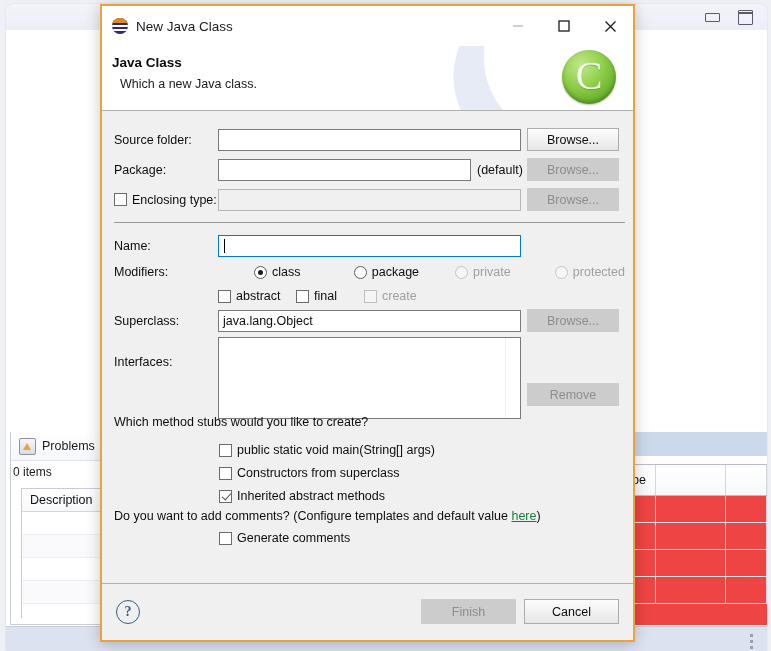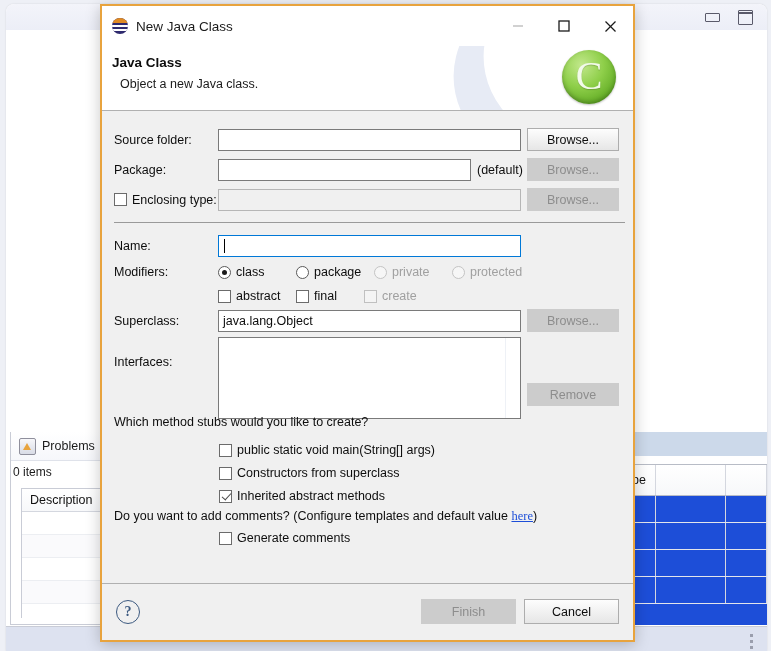--- a/index.html
+++ b/index.html
@@ -103,21 +103,21 @@
     display:flex; align-items:center;
     font-size: 12.5px; color:#111;
     padding-left: 8px;
   }
   .pt-row { height: 22px; border-bottom: 1px solid #eceef2; }
   .pt-row:nth-child(odd){ background:#fafafc; }
 
   
   .right-table {
     position:absolute; left: 622px; right: 0px; top: 460px; bottom: 26px;
-    background:#1d4ed8;
+    background:#ef4444;
     border-top: 1px solid #b8bcc6;
   }
   .rt-headrow{
     height: 30px;
     background: linear-gradient(#ffffff,#f7f8fa);
     display:flex;
     border-bottom: 1px solid #b8bcc6;
   }
   .rt-cell{
     border-right: 1px solid #d4d7df;
@@ -341,21 +341,21 @@
     box-sizing:border-box;
     position:absolute;
     overflow:hidden;
   }
   .listbox .sb-track{
     position:absolute; right: 0px; top:0; bottom:0; width: 14px;
     background:#ffffff;
     border-left: 1px solid #eef1f6;
   }
   .q-text { font-size:12.5px; color:#0d0d0d; position:absolute; }
-  .link { color:#1d4ed8; text-decoration: underline; cursor:pointer;font-family:Liberation Serif, serif; }
+  .link { color:#15803d; text-decoration: underline; cursor:pointer; }
 
   .dlg-footer{
     flex: none;
     height: 56px;
     background:#f0f0f0;
     border-top: 1px solid #b0b0b0;
     position: relative;
   }
   .helpbtn{
     position:absolute; left:14px; top:16px;
@@ -462,21 +462,21 @@
             <line x1="11.5" y1="1.5" x2="1.5" y2="11.5" stroke="#1b1b1b" stroke-width="1.3"></line>
           </svg>
       </div>
     </div>
   </div>
 
   <div class="dlg-header">
     <div class="hdr-swoosh"></div>
     <div class="hdr-swoosh2"></div>
     <div class="hdr-title">Java Class</div>
-    <div class="hdr-sub">Object a new Java class.</div>
+    <div class="hdr-sub">Which a new Java class.</div>
     <div class="hdr-logo">
       <span class="cletter">C</span>
     </div>
   </div>
 
   <div class="dlg-body">
 
     <div class="row" style="left:12px; top:17px; width:511px;">
       <span class="lbl">Source folder:</span>
       <div class="txtbox" style="width:303px"></div>
@@ -501,21 +501,21 @@
 
     <div class="sep" style="left:12px; top:111px; width:511px;"></div>
 
     <div class="row" style="left:12px; top:124px; width:511px;">
       <span class="lbl">Name:</span>
       <div class="txtbox focused" style="width:303px">
           <span class="caret"></span>
         </div>
     </div>
 
-    <div class="row" style="left:12px; top:154px; width:511px;">
+    <div class="row" style="left:12px; top:154px; width:511px;gap:36px;">
       <span class="lbl">Modifiers:</span>
       <span class="ctl" style="width:78px">
         <span class="rdo selected"></span>
         <span class="ctl-lbl">class</span>
       </span>
       <span class="ctl" style="width:78px">
         <span class="rdo"></span>
         <span class="ctl-lbl">package</span>
       </span>
       <span class="ctl" style="width:78px">

